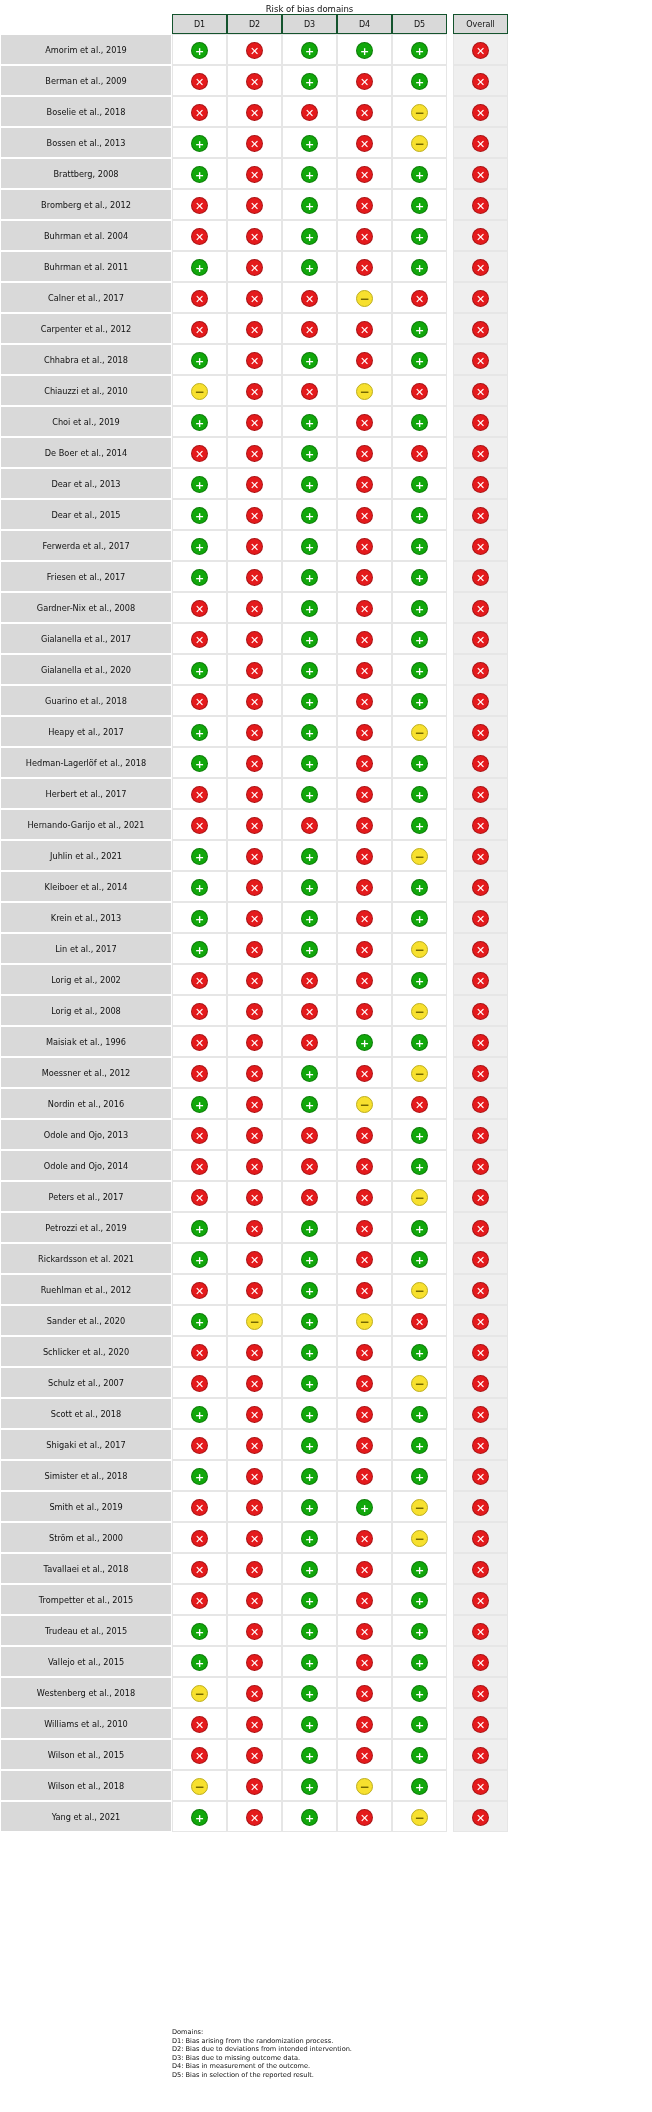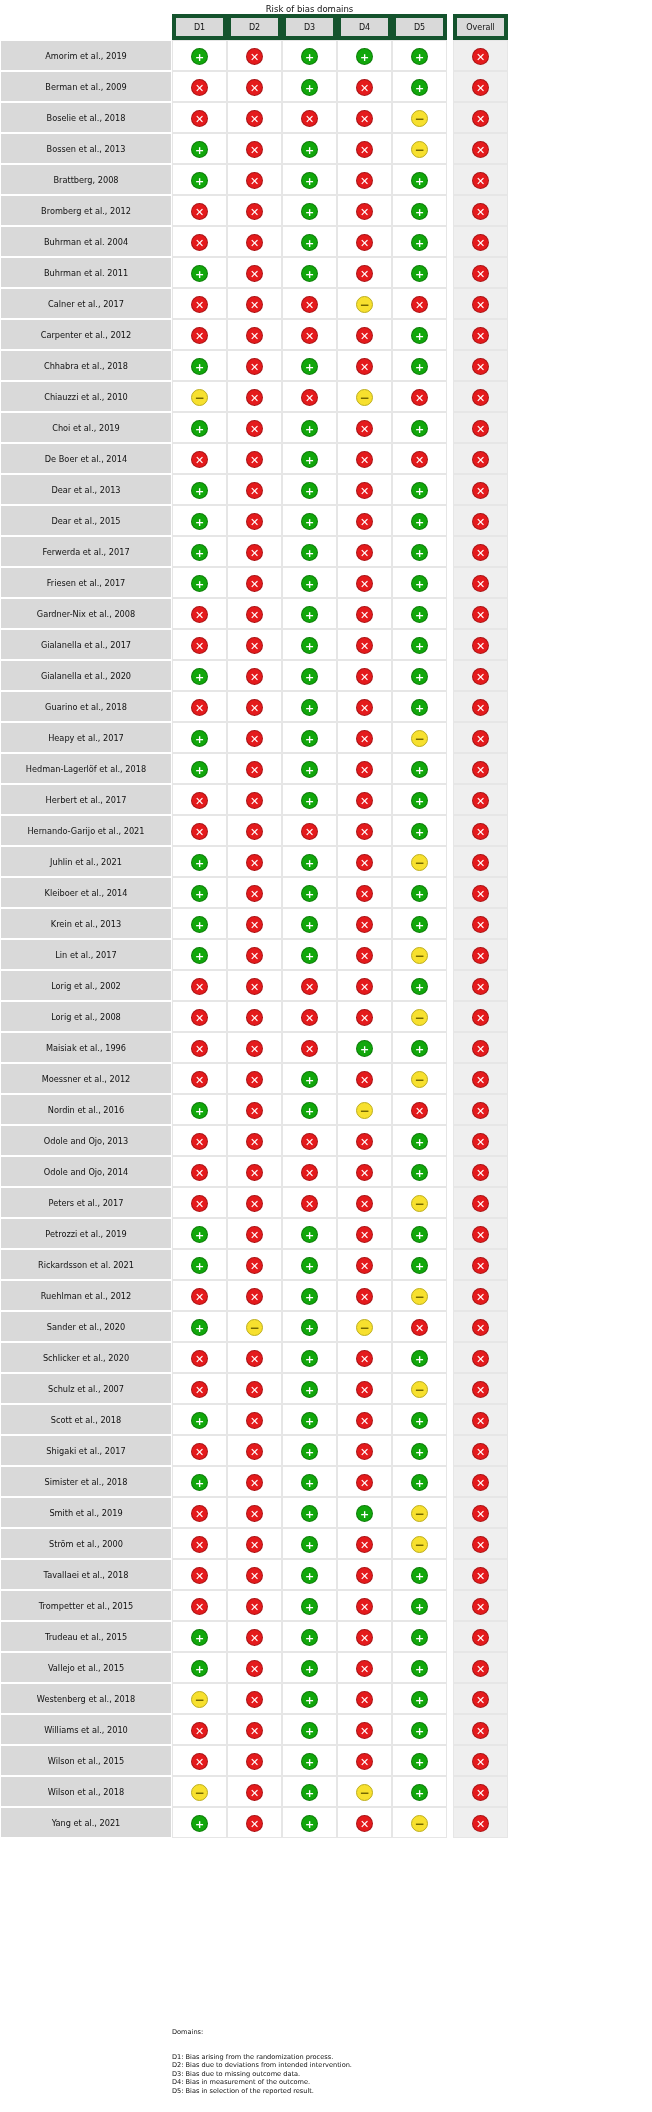--- a/index.html
+++ b/index.html
@@ -27,21 +27,21 @@
     text-align:center;
     height:14px;
     vertical-align:bottom;
     padding-bottom:2px;
   }
   .hdr-cell{
     font-size:8px;
     color:#111;
     text-align:center;
     background:#d9d9d9;
-    border:4px solid #14532d;
+    border:1px solid #14532d;
     height:18px;
     vertical-align:middle;
   }
   .hdr-blank{background:transparent;border:none;}
 
   .study-cell{
     background:#d9d9d9;
     border:1px solid #ffffff;
     font-size:8.2px;
     color:#111;
@@ -93,21 +93,21 @@
     left:172px;
     top:2028px;
     width:470px;
     font-size:6.6px;
     line-height:8.6px;
     color:#111;
   }
   .footer .cols{display:flex;gap:30px;}
   .footer .domains{width:250px;}
   .footer .judgement{width:150px;}
-  .footer .ttl{font-weight:normal;margin-bottom:16px;}
+  .footer .ttl{font-weight:normal;margin-bottom:0;}
   .leg-row{display:flex;align-items:center;gap:4px;margin-top:2px;}
   .leg-dot{
     width:10px;height:10px;border-radius:50%;
     display:inline-block;border:1px solid rgba(0,0,0,.3);
     font-size:7px;line-height:10px;text-align:center;color:#fff;font-weight:bold;
     box-sizing:border-box;
   }
   .leg-dot.high{background:#e41a1c;}
   .leg-dot.some{background:#f7e02e;color:#6e6200;border-color:#bdae20;}
   .leg-dot.low{background:#11a70b;}

